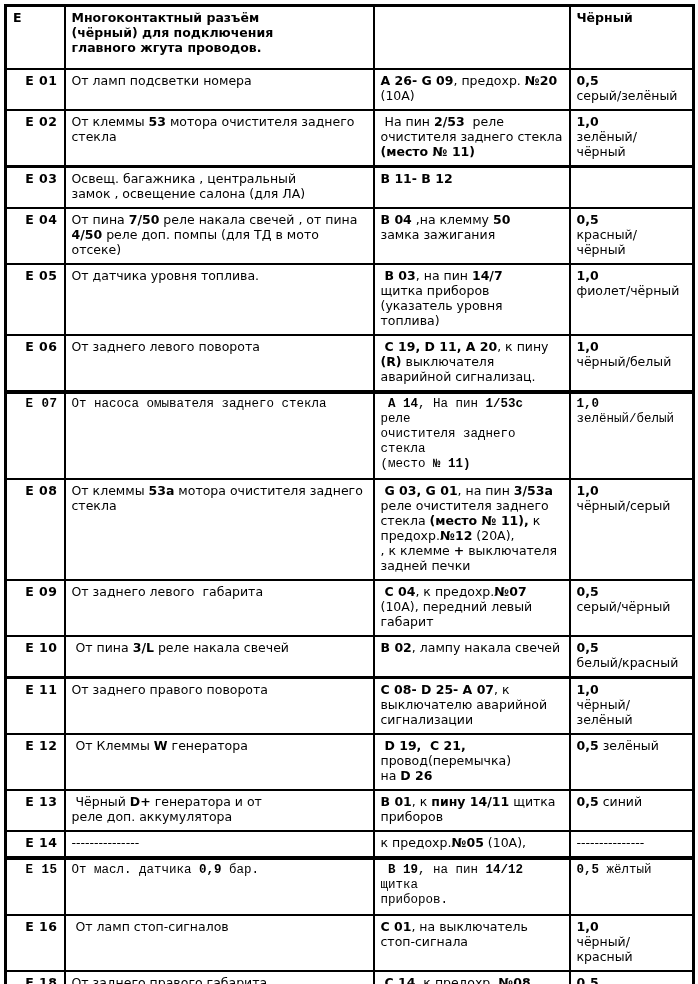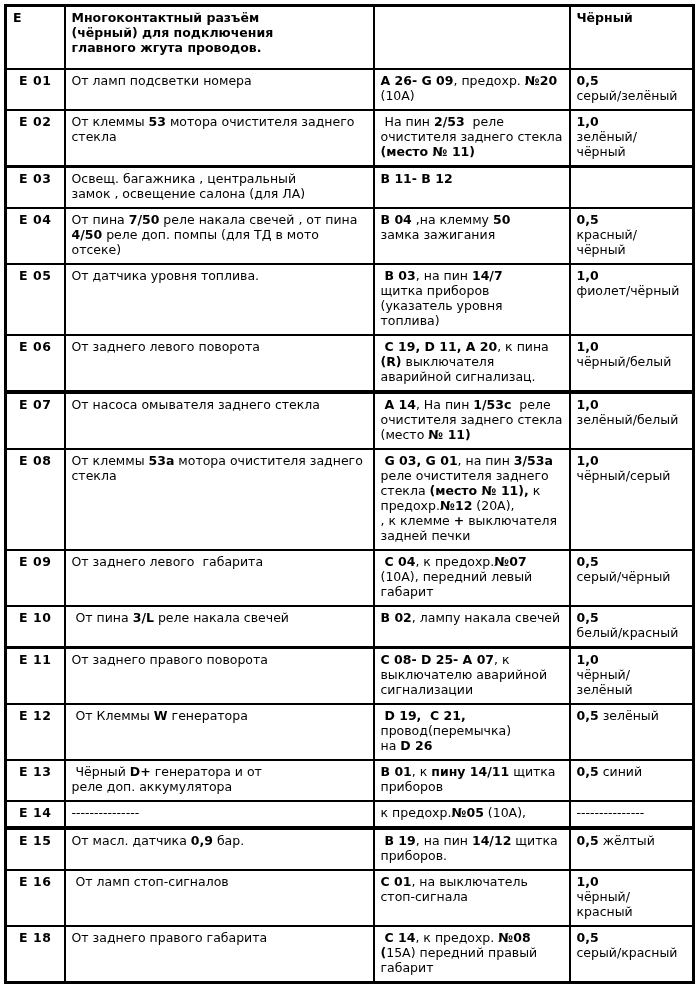--- a/index.html
+++ b/index.html
@@ -58,33 +58,33 @@
   th.color-head{
     font-size:24px;
     line-height:26px;
     padding-top:2px;
   }
 
   
   td.pin{
     font-size:15px;
     font-weight:bold;
-    text-align:center;
+    text-align:right;
     padding-top:4px;
     letter-spacing:0.5px;
   }
   td.desc{padding-left:12px;}
   td.conn{}
   td.wire{}
   .b{font-weight:bold;}
 
   
   tr.sep-normal td{border-top-width:2px;}
   tr.sep-medium td{border-top-width:3px;}
-  tr.sep-thick  td{border-top-width:4px;}
+  tr.sep-thick  td{border-top-width:4px;font-family:Liberation Mono, monospace;}
 </style>
 </head>
 <body>
 
 <div class="page">
   <table class="wiring">
     <colgroup>
       <col class="c-pin">
         <col class="c-desc">
         <col class="c-conn">
@@ -140,21 +140,21 @@
     <td class="desc"><span>От датчика уровня топлива.</span></td>
     <td class="conn"><span> </span><span class="b">B 03</span><span>, на пин </span><span class="b">14/7</span><span>
 щитка приборов
 (указатель уровня топлива)</span></td>
     <td class="wire"><span class="b">1,0</span><span>
 фиолет/чёрный</span></td>
   </tr>
         <tr class="sep-normal">
     <td class="pin">E 06</td>
     <td class="desc"><span>От заднего левого поворота</span></td>
-    <td class="conn"><span> </span><span class="b">C 19, D 11, A 20</span><span>, к пина
+    <td class="conn"><span> </span><span class="b">C 19, D 11, A 20</span><span>, к пину
 </span><span class="b">(R)</span><span> выключателя
 аварийной сигнализац.</span></td>
     <td class="wire"><span class="b">1,0</span><span>
 чёрный/белый</span></td>
   </tr>
         <tr class="sep-thick">
     <td class="pin">E 07</td>
     <td class="desc"><span>От насоса омывателя заднего стекла</span></td>
     <td class="conn"><span> </span><span class="b">A 14</span><span>, На пин </span><span class="b">1/53c</span><span>  реле
 очистителя заднего стекла

